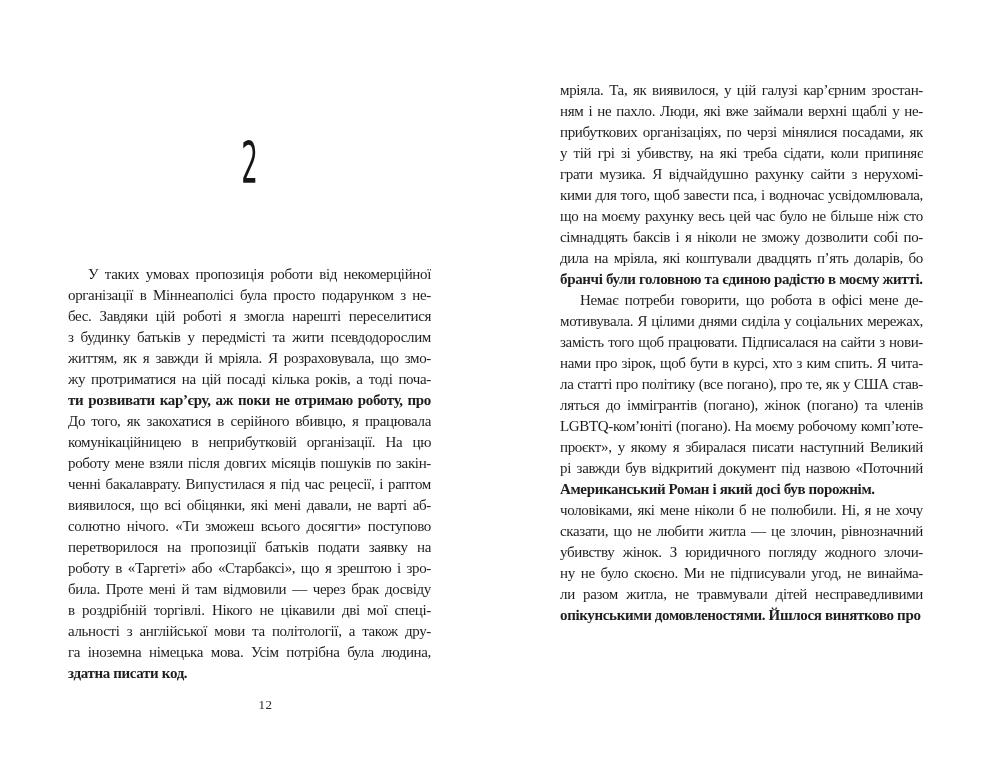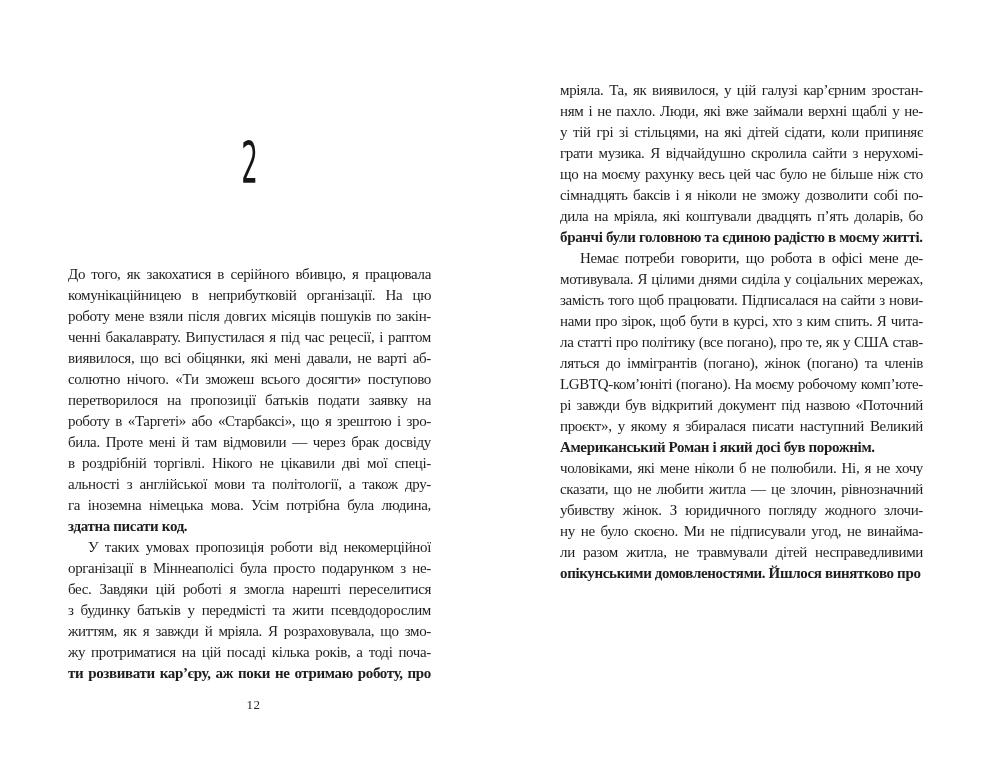--- a/index.html
+++ b/index.html
@@ -65,87 +65,89 @@
     text-align-last: left;
     font-weight: bold;
   }
   .line.indent {
     text-indent: 20px;
   }
 
   .folio {
     position: absolute;
     top: 696px;
-    left: 4px;
+    left: 16px;
     width: 100%;
     text-align: center;
     font-size: 13px;
     line-height: 18px;
     color: #2a2a2a;
     letter-spacing: 0.5px;
   }
 </style>
 </head>
 <body>
 
 <div class="spread">
 
   <div class="page page-left">
     <div class="chapter-number">2</div>
     <div class="page-body">
         <div class="paragraph">
+          <div class="line indent">У таких умовах пропозиція роботи від некомерційної</div>
+          <div class="line">організації в Міннеаполісі була просто подарунком з не-</div>
+          <div class="line">бес. Завдяки цій роботі я змогла нарешті переселитися</div>
+          <div class="line">з будинку батьків у передмісті та жити псевдодорослим</div>
+          <div class="line">життям, як я завжди й мріяла. Я розраховувала, що змо-</div>
+          <div class="line">жу протриматися на цій посаді кілька років, а тоді поча-</div>
+          <div class="line end">ти розвивати кар’єру, аж поки не отримаю роботу, про яку</div>
+        </div>
+        <div class="paragraph">
           <div class="line">До того, як закохатися в серійного вбивцю, я працювала</div>
           <div class="line">комунікаційницею в неприбутковій організації. На цю</div>
           <div class="line">роботу мене взяли після довгих місяців пошуків по закін-</div>
           <div class="line">ченні бакалаврату. Випустилася я під час рецесії, і раптом</div>
           <div class="line">виявилося, що всі обіцянки, які мені давали, не варті аб-</div>
           <div class="line">солютно нічого. «Ти зможеш всього досягти» поступово</div>
           <div class="line">перетворилося на пропозиції батьків подати заявку на</div>
           <div class="line">роботу в «Таргеті» або «Старбаксі», що я зрештою і зро-</div>
           <div class="line">била. Проте мені й там відмовили — через брак досвіду</div>
           <div class="line">в роздрібній торгівлі. Нікого не цікавили дві мої спеці-</div>
           <div class="line">альності з англійської мови та політології, а також дру-</div>
           <div class="line">га іноземна німецька мова. Усім потрібна була людина,</div>
           <div class="line end">здатна писати код.</div>
         </div>
-        <div class="paragraph">
-          <div class="line indent">У таких умовах пропозиція роботи від некомерційної</div>
-          <div class="line">організації в Міннеаполісі була просто подарунком з не-</div>
-          <div class="line">бес. Завдяки цій роботі я змогла нарешті переселитися</div>
-          <div class="line">з будинку батьків у передмісті та жити псевдодорослим</div>
-          <div class="line">життям, як я завжди й мріяла. Я розраховувала, що змо-</div>
-          <div class="line">жу протриматися на цій посаді кілька років, а тоді поча-</div>
-          <div class="line end">ти розвивати кар’єру, аж поки не отримаю роботу, про яку</div>
-        </div>
       </div>
     <div class="folio">12</div>
   </div>
 
   <div class="page page-right">
     <div class="page-body">
         <div class="paragraph">
           <div class="line">мріяла. Та, як виявилося, у цій галузі кар’єрним зростан-</div>
           <div class="line">ням і не пахло. Люди, які вже займали верхні щаблі у не-</div>
-          <div class="line">у тій грі зі стільцями, на які дітей сідати, коли припиняє</div>
-          <div class="line">грати музика. Я відчайдушно скролила сайти з нерухомі-</div>
+          <div class="line">прибуткових організаціях, по черзі мінялися посадами, як</div>
+          <div class="line">у тій грі зі убивству, на які треба сідати, коли припиняє</div>
+          <div class="line">грати музика. Я відчайдушно рахунку сайти з нерухомі-</div>
+          <div class="line">кими для того, щоб завести пса, і водночас усвідомлювала,</div>
           <div class="line">що на моєму рахунку весь цей час було не більше ніж сто</div>
           <div class="line">сімнадцять баксів і я ніколи не зможу дозволити собі по-</div>
           <div class="line">дила на мріяла, які коштували двадцять п’ять доларів, бо</div>
           <div class="line end">бранчі були головною та єдиною радістю в моєму житті.</div>
         </div>
         <div class="paragraph">
           <div class="line indent">Немає потреби говорити, що робота в офісі мене де-</div>
           <div class="line">мотивувала. Я цілими днями сиділа у соціальних мережах,</div>
           <div class="line">замість того щоб працювати. Підписалася на сайти з нови-</div>
           <div class="line">нами про зірок, щоб бути в курсі, хто з ким спить. Я чита-</div>
           <div class="line">ла статті про політику (все погано), про те, як у США став-</div>
           <div class="line">ляться до іммігрантів (погано), жінок (погано) та членів</div>
           <div class="line">LGBTQ-ком’юніті (погано). На моєму робочому комп’юте-</div>
+          <div class="line">проєкт», у якому я збиралася писати наступний Великий</div>
           <div class="line">рі завжди був відкритий документ під назвою «Поточний</div>
-          <div class="line">проєкт», у якому я збиралася писати наступний Великий</div>
           <div class="line end">Американський Роман і який досі був порожнім.</div>
         </div>
         <div class="paragraph">
           <div class="line">чоловіками, які мене ніколи б не полюбили. Ні, я не хочу</div>
           <div class="line">сказати, що не любити житла — це злочин, рівнозначний</div>
           <div class="line">убивству жінок. З юридичного погляду жодного злочи-</div>
           <div class="line">ну не було скоєно. Ми не підписували угод, не винайма-</div>
           <div class="line">ли разом житла, не травмували дітей несправедливими</div>
           <div class="line end">опікунськими домовленостями. Йшлося винятково про</div>
         </div>

